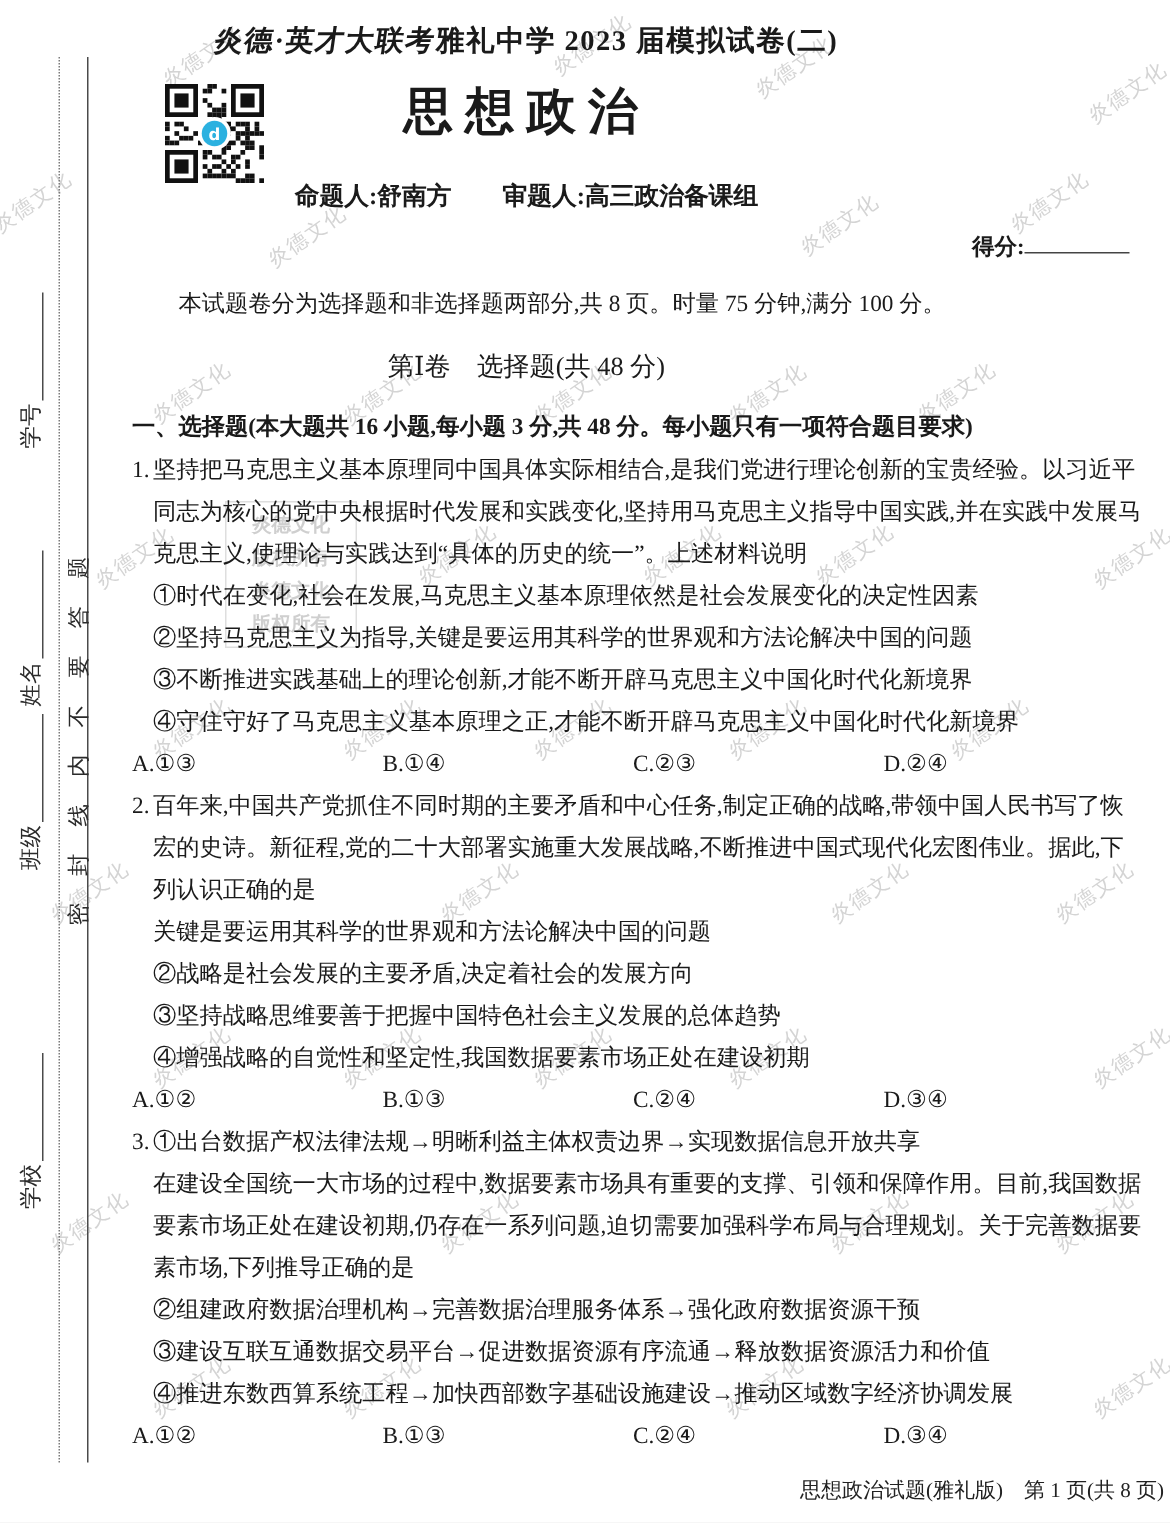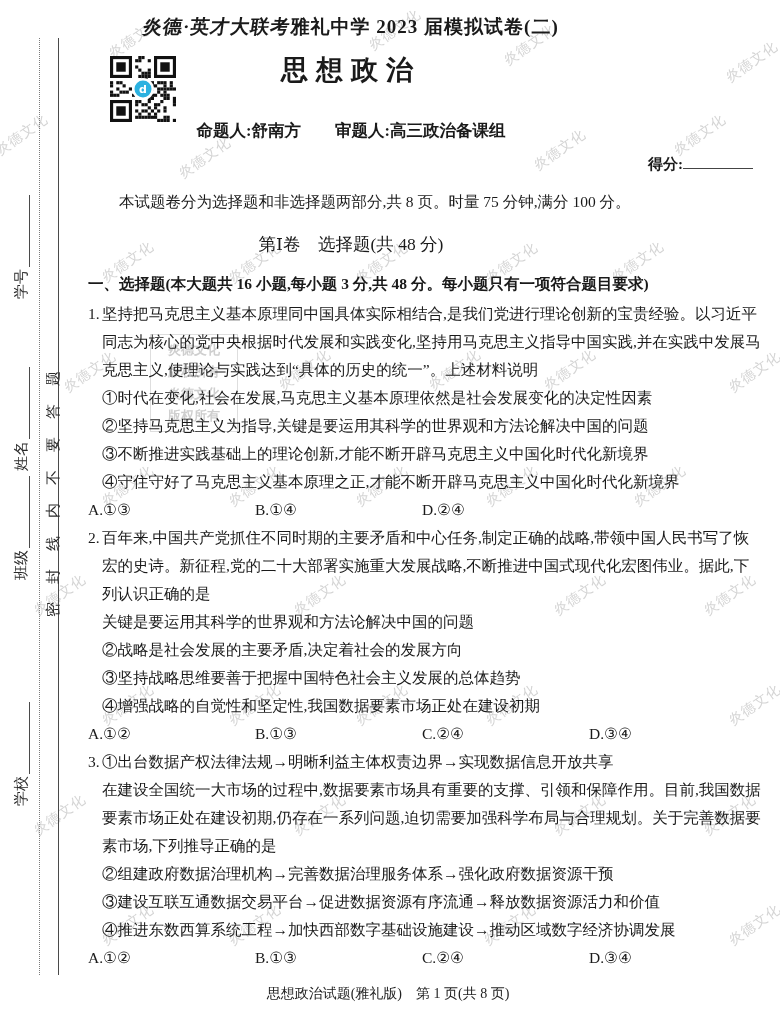--- a/index.html
+++ b/index.html
@@ -35,41 +35,41 @@
     border:1px solid #dedede;z-index:0;text-align:center;color:#cfcfcf;
     font-weight:bold;font-size:13px;line-height:22px;padding-top:4px;
     box-sizing:border-box;overflow:hidden;pointer-events:none;}
   
   #main{position:absolute;left:88px;top:0;width:676px;z-index:2;}
   .shift-center{text-align:center;padding-right:150px;}
   .kicker{position:absolute;top:14px;left:0;right:0;
     font-size:19px;font-weight:bold;letter-spacing:1px;white-space:nowrap;}
   .kicker .brand{font-weight:900;display:inline-block;transform:skewX(-8deg);}
   .paper-title{position:absolute;top:52px;left:0;right:0;
-    font-size:27px;font-weight:bold;letter-spacing:8px;}
+    font-size:33px;font-weight:bold;letter-spacing:8px;}
   .setters{position:absolute;top:120px;left:0;right:0;
     font-size:16.5px;font-weight:bold;}
   .setters .gap{display:inline-block;width:34px;}
   .score{position:absolute;top:153px;left:560px;font-size:15px;font-weight:bold;white-space:nowrap;}
   .score .score-line{display:inline-block;width:70px;height:15px;
     border-bottom:1px solid #444;}
   .intro{position:absolute;top:192px;left:0;right:0;font-size:15.5px;text-indent:2em;}
   .section-head{position:absolute;top:232px;left:0;right:0;
     font-size:17.5px;font-weight:normal;}
   .part-head{position:absolute;top:274px;left:0;right:0;
     font-size:15.5px;font-weight:bold;}
   
   #questions{position:absolute;top:300px;left:0;right:0;
     font-size:15.5px;line-height:28px;}
   .question{position:relative;padding-left:14px;}
   .qnum{position:absolute;left:0;top:0;}
   .choices{margin-left:-14px;display:grid;
     grid-template-columns:167px 167px 167px 1fr;}
   
-  .footer{position:absolute;left:0;right:0;top:985px;text-align:center;
+  .footer{position:absolute;left:0;right:0;top:985px;text-align:right;
     font-size:14px;color:#222;z-index:2;padding-right:4px;}
   
   #qr{position:absolute;left:110px;top:56px;width:66px;height:66px;z-index:2;}
 </style>
 </head>
 <body>
 
 <div id="page">
 
   <div id="wm-layer">
@@ -270,20 +270,21 @@
         <div class="question">
           <span class="qnum">1.</span>
           <div>坚持把马克思主义基本原理同中国具体实际相结合,是我们党进行理论创新的宝贵经验。以习近平同志为核心的党中央根据时代发展和实践变化,坚持用马克思主义指导中国实践,并在实践中发展马克思主义,使理论与实践达到“具体的历史的统一”。上述材料说明</div>
           <div>①时代在变化,社会在发展,马克思主义基本原理依然是社会发展变化的决定性因素</div>
           <div>②坚持马克思主义为指导,关键是要运用其科学的世界观和方法论解决中国的问题</div>
           <div>③不断推进实践基础上的理论创新,才能不断开辟马克思主义中国化时代化新境界</div>
           <div>④守住守好了马克思主义基本原理之正,才能不断开辟马克思主义中国化时代化新境界</div>
           <div class="choices">
             <span>A.①③</span>
             <span>B.①④</span>
+            <span>C.②③</span>
             <span>D.②④</span>
           </div>
         </div>
         <div class="question">
           <span class="qnum">2.</span>
           <div>百年来,中国共产党抓住不同时期的主要矛盾和中心任务,制定正确的战略,带领中国人民书写了恢宏的史诗。新征程,党的二十大部署实施重大发展战略,不断推进中国式现代化宏图伟业。据此,下列认识正确的是</div>
           <div>关键是要运用其科学的世界观和方法论解决中国的问题</div>
           <div>②战略是社会发展的主要矛盾,决定着社会的发展方向</div>
           <div>③坚持战略思维要善于把握中国特色社会主义发展的总体趋势</div>
           <div>④增强战略的自觉性和坚定性,我国数据要素市场正处在建设初期</div>

